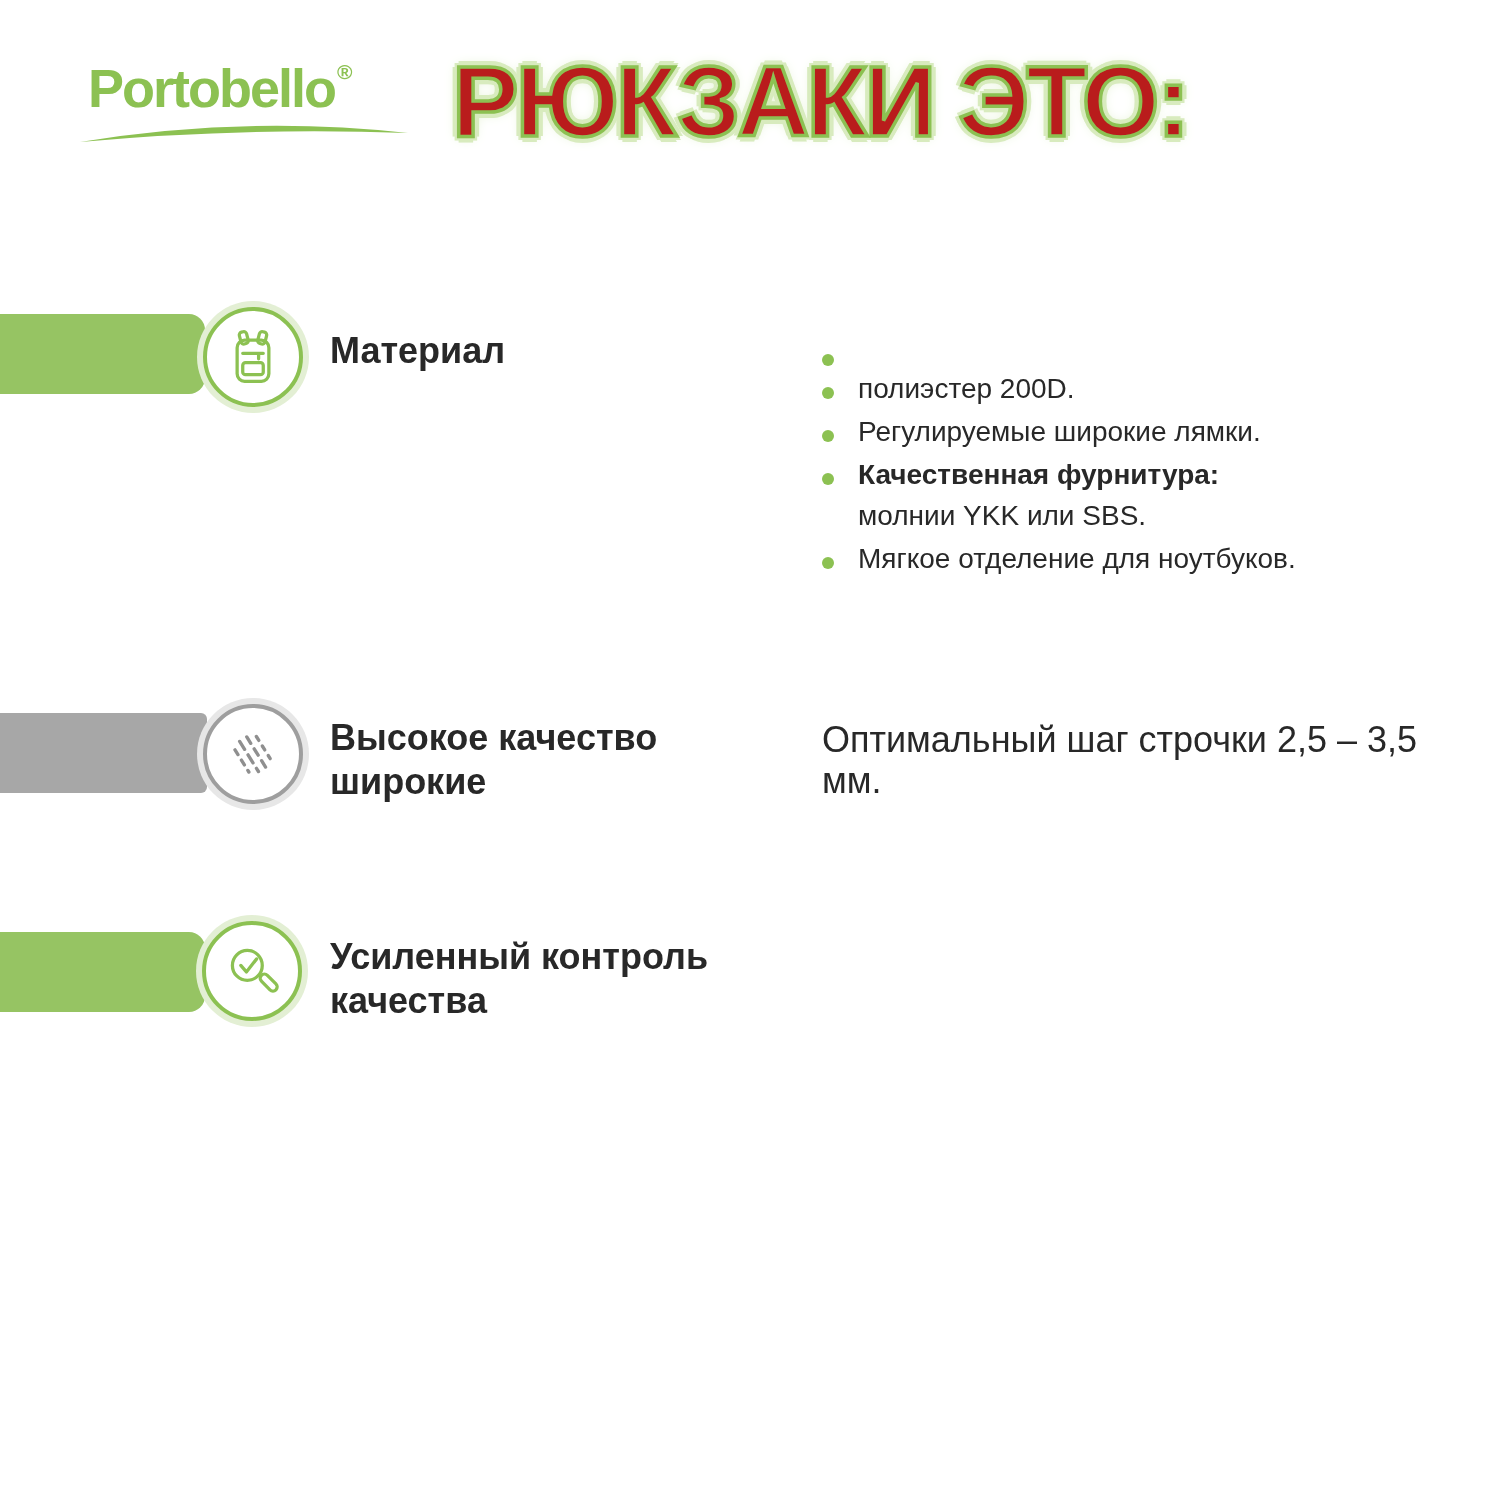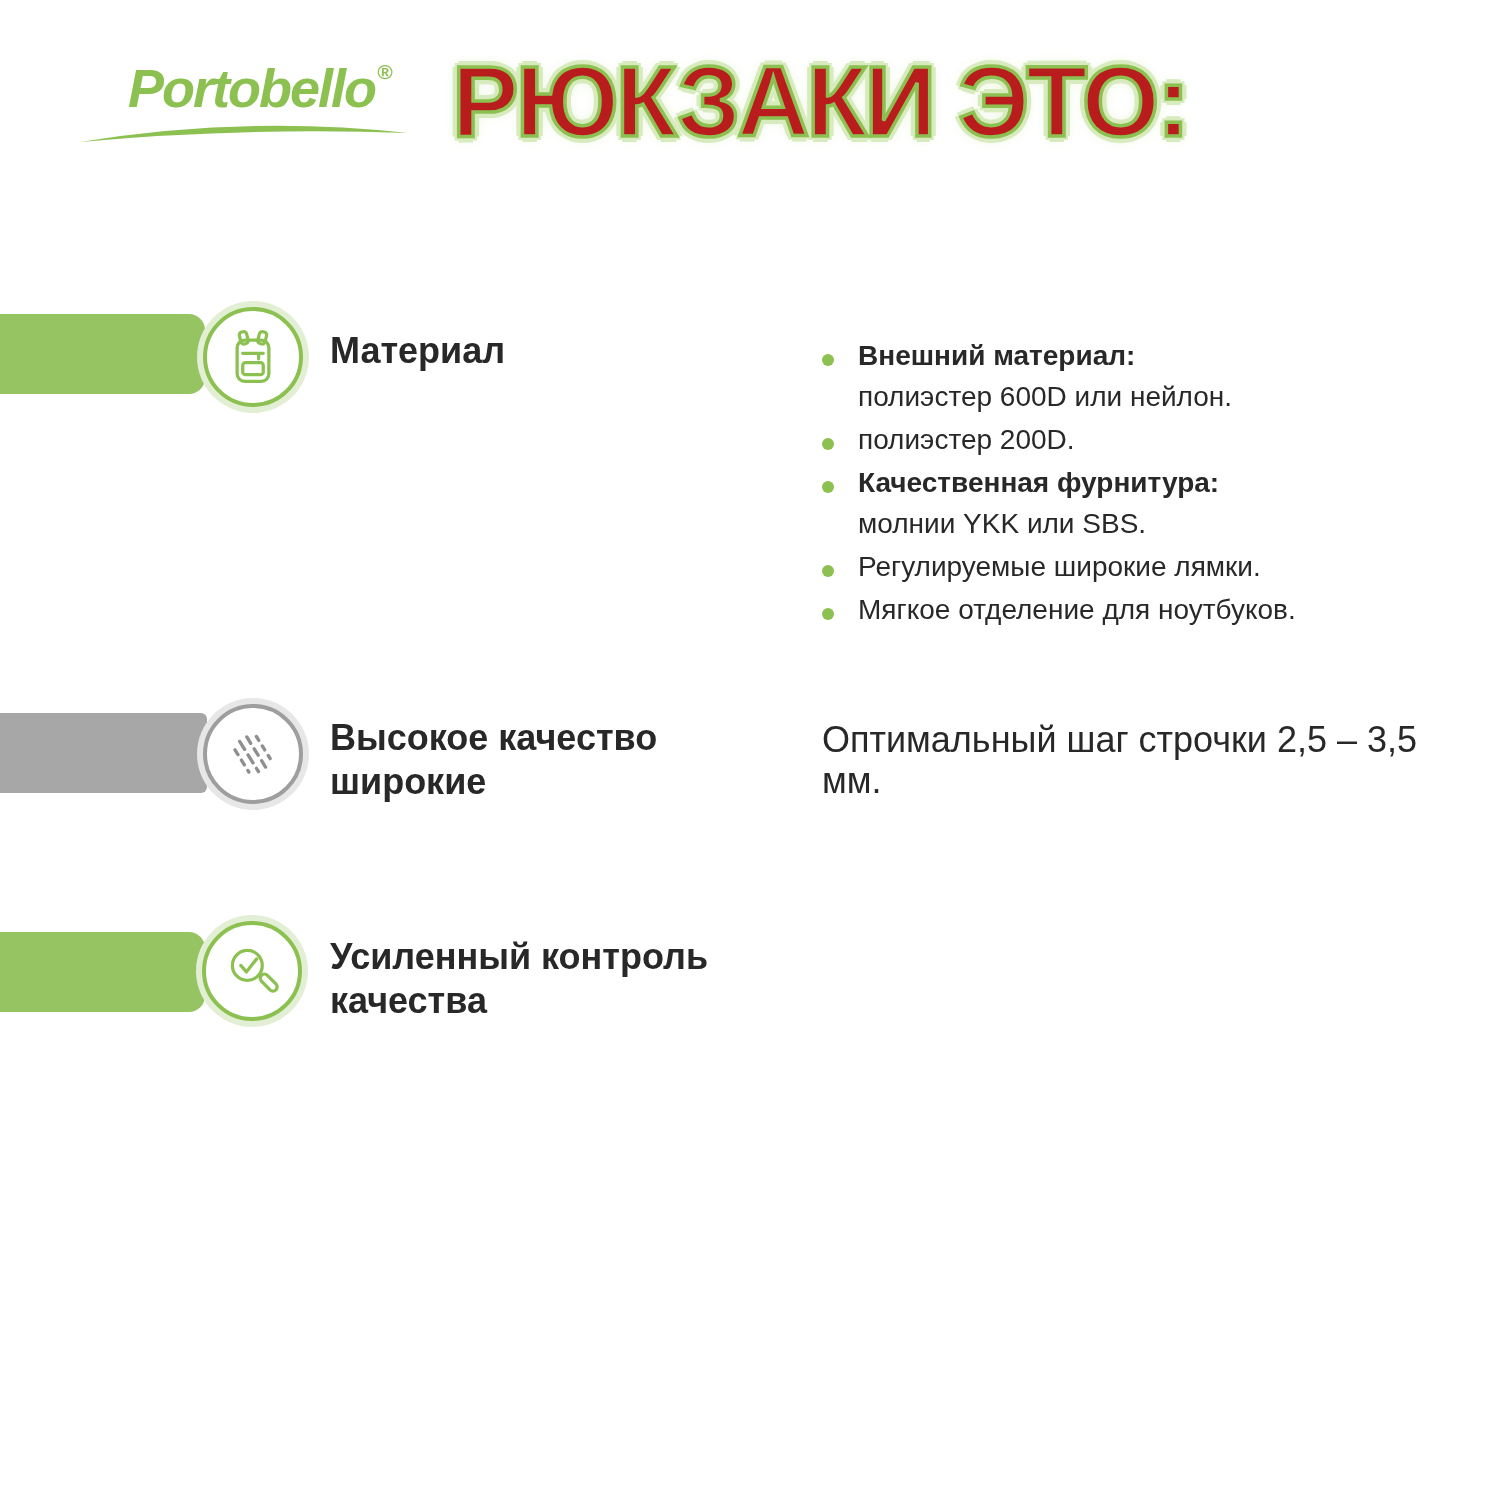--- a/index.html
+++ b/index.html
@@ -20,22 +20,22 @@
     width:1500px;height:1500px;
     background:#fff;
     overflow:hidden;
     font-family:"Liberation Sans","DejaVu Sans",sans-serif;
     color:var(--text-dark);
   }
 
   
   .logo{position:absolute;left:88px;top:60px;width:340px;}
   .logo-line{
-    font-style:italic;font-weight:700;font-size:54px;letter-spacing:-2px;
-    color:var(--brand-green);line-height:1.05;white-space:nowrap;margin-left:40px;
+    font-weight:700;font-size:54px;letter-spacing:-2px;
+    color:var(--brand-green);line-height:1.05;white-space:nowrap;
   }
   .logo-reg{font-size:21px;vertical-align:28px;letter-spacing:0;margin-left:2px;}
   .logo-swoosh{display:block;width:336px;height:26px;margin:4px 0 0 -12px;}
   .logo-swoosh path{fill:var(--brand-green);}
 
   .title{
     position:absolute;left:452px;top:51px;
     font-size:100px;font-weight:700;letter-spacing:-3px;line-height:1;
     white-space:nowrap;color:#b91c1c;
     -webkit-text-stroke:3.5px var(--brand-green);
@@ -124,43 +124,39 @@
         <path d="M19 26 H41 M36 26 v6"></path>
         <rect x="19" y="36" width="22" height="13" rx="3"></rect>
       </svg>
     </div>
   </div>
   <h2 class="row-label label-1">Материал</h2>
 
   <ul class="bullets">
     <li class="bullet">
       <span class="dot"></span>
-      <span class="btxt">
-        <span class="bb">Внешний материал:</span>
-          <span class="bt">полиэстер 600D или нейлон.</span>
-      </span>
     </li>
     <li class="bullet">
       <span class="dot"></span>
       <span class="btxt">
           <span class="bt">полиэстер 200D.</span>
       </span>
     </li>
     <li class="bullet">
       <span class="dot"></span>
       <span class="btxt">
-        <span class="bb">Качественная фурнитура:</span>
-          <span class="bt">молнии YKK или SBS.</span>
+        <span class="bb"></span>
+          <span class="bt">Регулируемые широкие лямки.</span>
       </span>
     </li>
     <li class="bullet">
       <span class="dot"></span>
       <span class="btxt">
-        <span class="bb"></span>
-          <span class="bt">Регулируемые широкие лямки.</span>
+        <span class="bb">Качественная фурнитура:</span>
+          <span class="bt">молнии YKK или SBS.</span>
       </span>
     </li>
     <li class="bullet">
       <span class="dot"></span>
       <span class="btxt">
         <span class="bb"></span>
           <span class="bt">Мягкое отделение для ноутбуков.</span>
       </span>
     </li>
   </ul>

